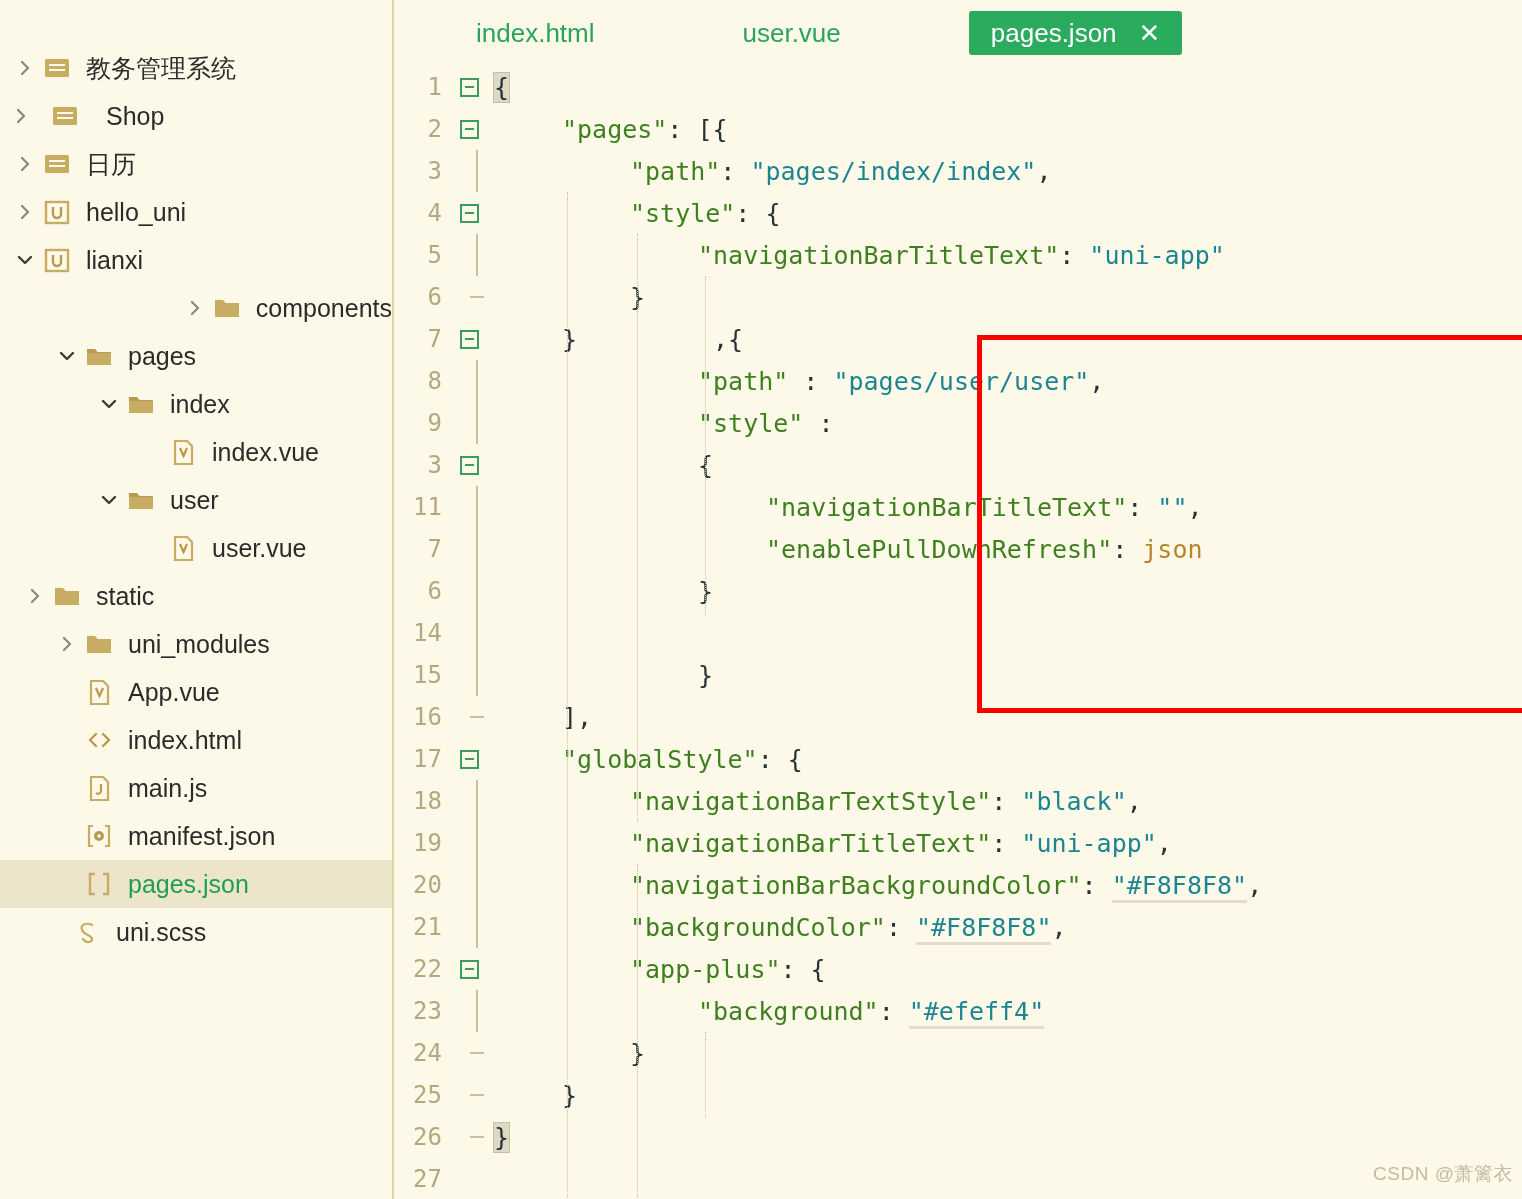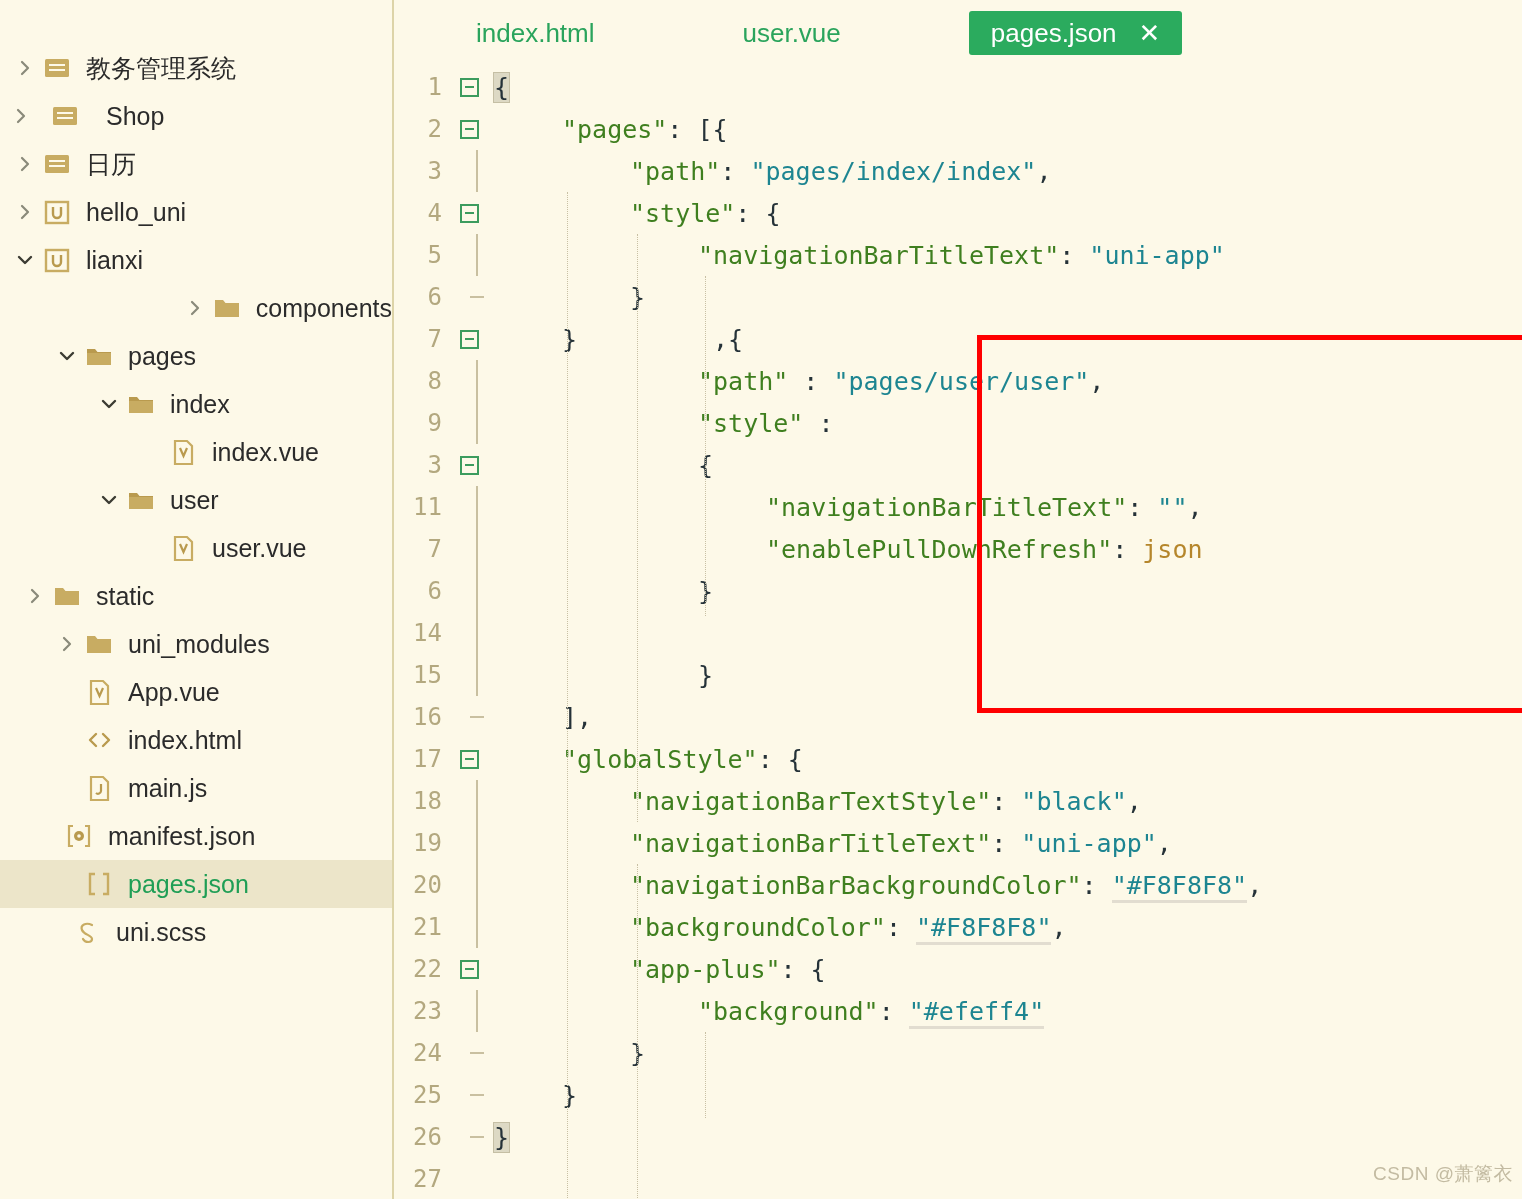--- a/index.html
+++ b/index.html
@@ -428,21 +428,21 @@
         <div class="tree-row" style="padding-left: 56px;">
           <span class="twisty none"></span>
           <span class="ficon">
             <svg width="30" height="30" viewBox="0 0 30 30">
         <path d="M7 4 h12 l5 5 v18 H7 Z" fill="none" stroke="#c8ac62" stroke-width="2.2"></path>
         <path d="M17 11 v7 a3 3 0 0 1 -5 2" fill="none" stroke="#b99a4e" stroke-width="2.2"></path>
             </svg>
           </span>
           <span class="tlabel">main.js</span>
         </div>
-        <div class="tree-row" style="padding-left: 36px; text-align: right;">
+        <div class="tree-row" style="padding-left: 56px; text-align: right;">
           <span class="twisty none"></span>
           <span class="ficon">
             <svg width="30" height="30" viewBox="0 0 30 30">
         <path d="M9 5 H5 V25 H9" fill="none" stroke="#c8ac62" stroke-width="2.2"></path>
         <path d="M21 5 H25 V25 H21" fill="none" stroke="#c8ac62" stroke-width="2.2"></path>
         <circle cx="15" cy="15" r="5" fill="#b99a4e"></circle>
         <circle cx="15" cy="15" r="1.8" fill="#fdf9e8"></circle>
             </svg>
           </span>
           <span class="tlabel">manifest.json</span>

